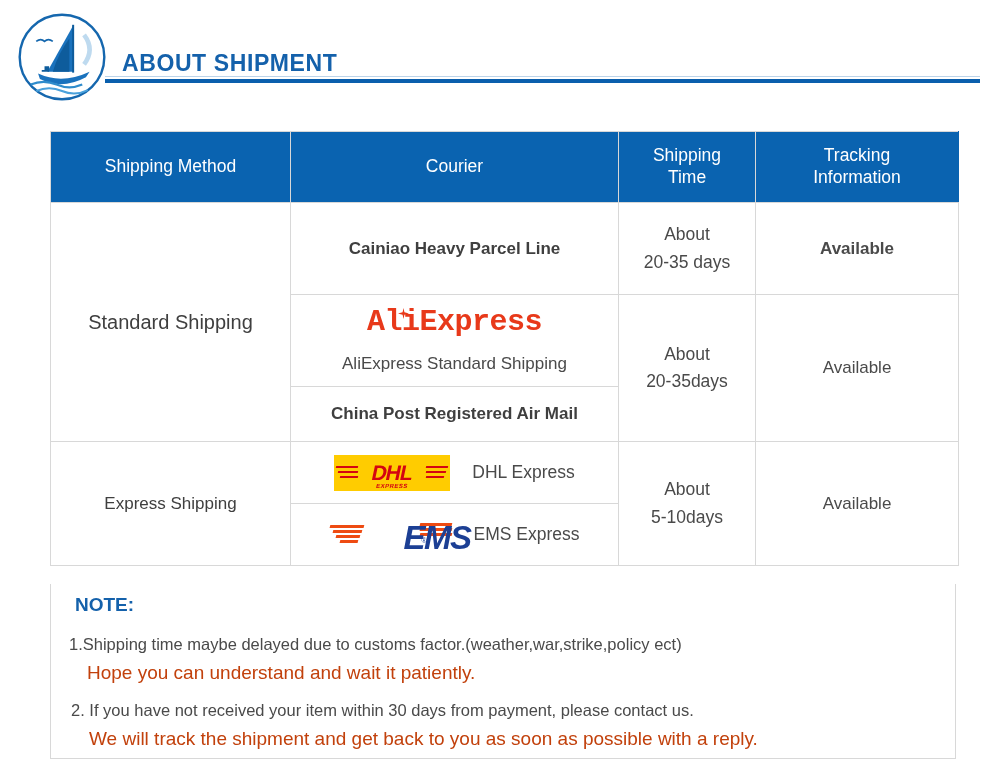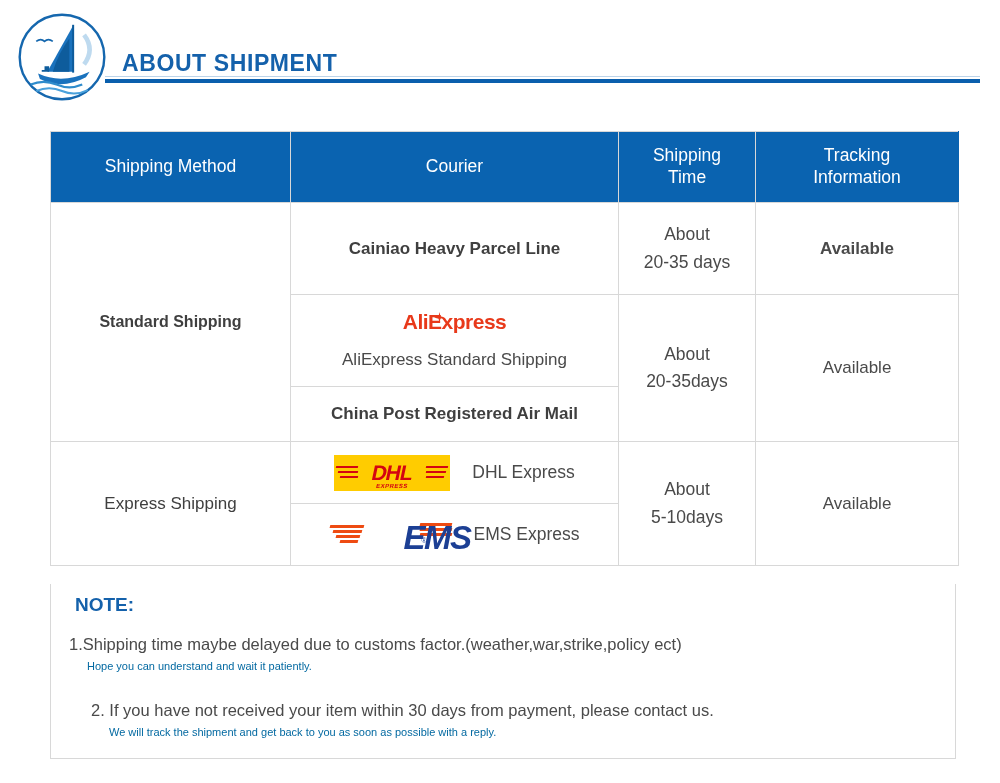--- a/index.html
+++ b/index.html
@@ -78,21 +78,21 @@
   .col-method  { width: 240px; }
   .col-courier { width: 328px; }
   .col-time    { width: 137px; }
   .col-track   { width: 203px; }
 
   td.method {
     text-align: center;
     font-size: 17px;
     color: #3f3f3f;
   }
-  td.method.bold { font-weight: bold; font-size: 16px; margin-left: 21px; }
+  td.method.bold { font-weight: normal; font-size: 20px; margin-left: 21px; }
 
   td.courier {
     text-align: center;
     font-size: 16.5px;
     color: #3f3f3f;
     padding: 4px 20px;
   }
   td.courier.bold { font-weight: bold; font-size: 17px; }
 
   td.time {
@@ -111,28 +111,28 @@
   td.track.bold { font-weight: bold; }
 
   .row-h1 { height: 92px; }
   .row-h2 { height: 92px; }
   .row-h3 { height: 55px; }
   .row-h4 { height: 62px; }
   .row-h5 { height: 62px; }
 
   
   .ali-logo {
-    font-size: 21px;
+    font-size: 30px;
     font-weight: bold;
     color: #e8391a;
     letter-spacing: -0.5px;
     line-height: 1.05;
     position: relative;
     display: inline-block;
-    font-family: Liberation Sans, sans-serif;
+    font-family: Liberation Mono, monospace;
   }
   .ali-logo .star {
     position: absolute;
     left: 31px; top: 1px;
     width: 11px; height: 11px;
   }
   .ali-sub {
     display: block;
     margin-top: 16px;
     font-size: 17px;
@@ -247,28 +247,28 @@
     color: #1461ab;
   }
   .note-item { position: absolute; left: 18px; }
   .note-item .l1 {
     font-size: 16.5px;
     color: #4a4a4a;
     white-space: nowrap;
     line-height: 1.55;
   }
   .note-item .l2 {
-    font-size: 11px;
-    color: #0369a1;
+    font-size: 19px;
+    color: #c2410c;
     white-space: nowrap;
     line-height: 1.55;
     padding-left: 18px;
   }
   .note-1 { top: 48px; }
-  .note-2 { top: 114px; left: 20px; margin-left: 20px; }
+  .note-2 { top: 114px; left: 20px; }
 </style>
 </head>
 <body>
 
 <div class="header">
 
   <div class="logo-wrap">
     <svg viewBox="0 0 100 100" width="92" height="92" aria-hidden="true">
       <circle cx="50" cy="50" r="46" fill="none" stroke="#1567ae" stroke-width="2.6"></circle>
 

